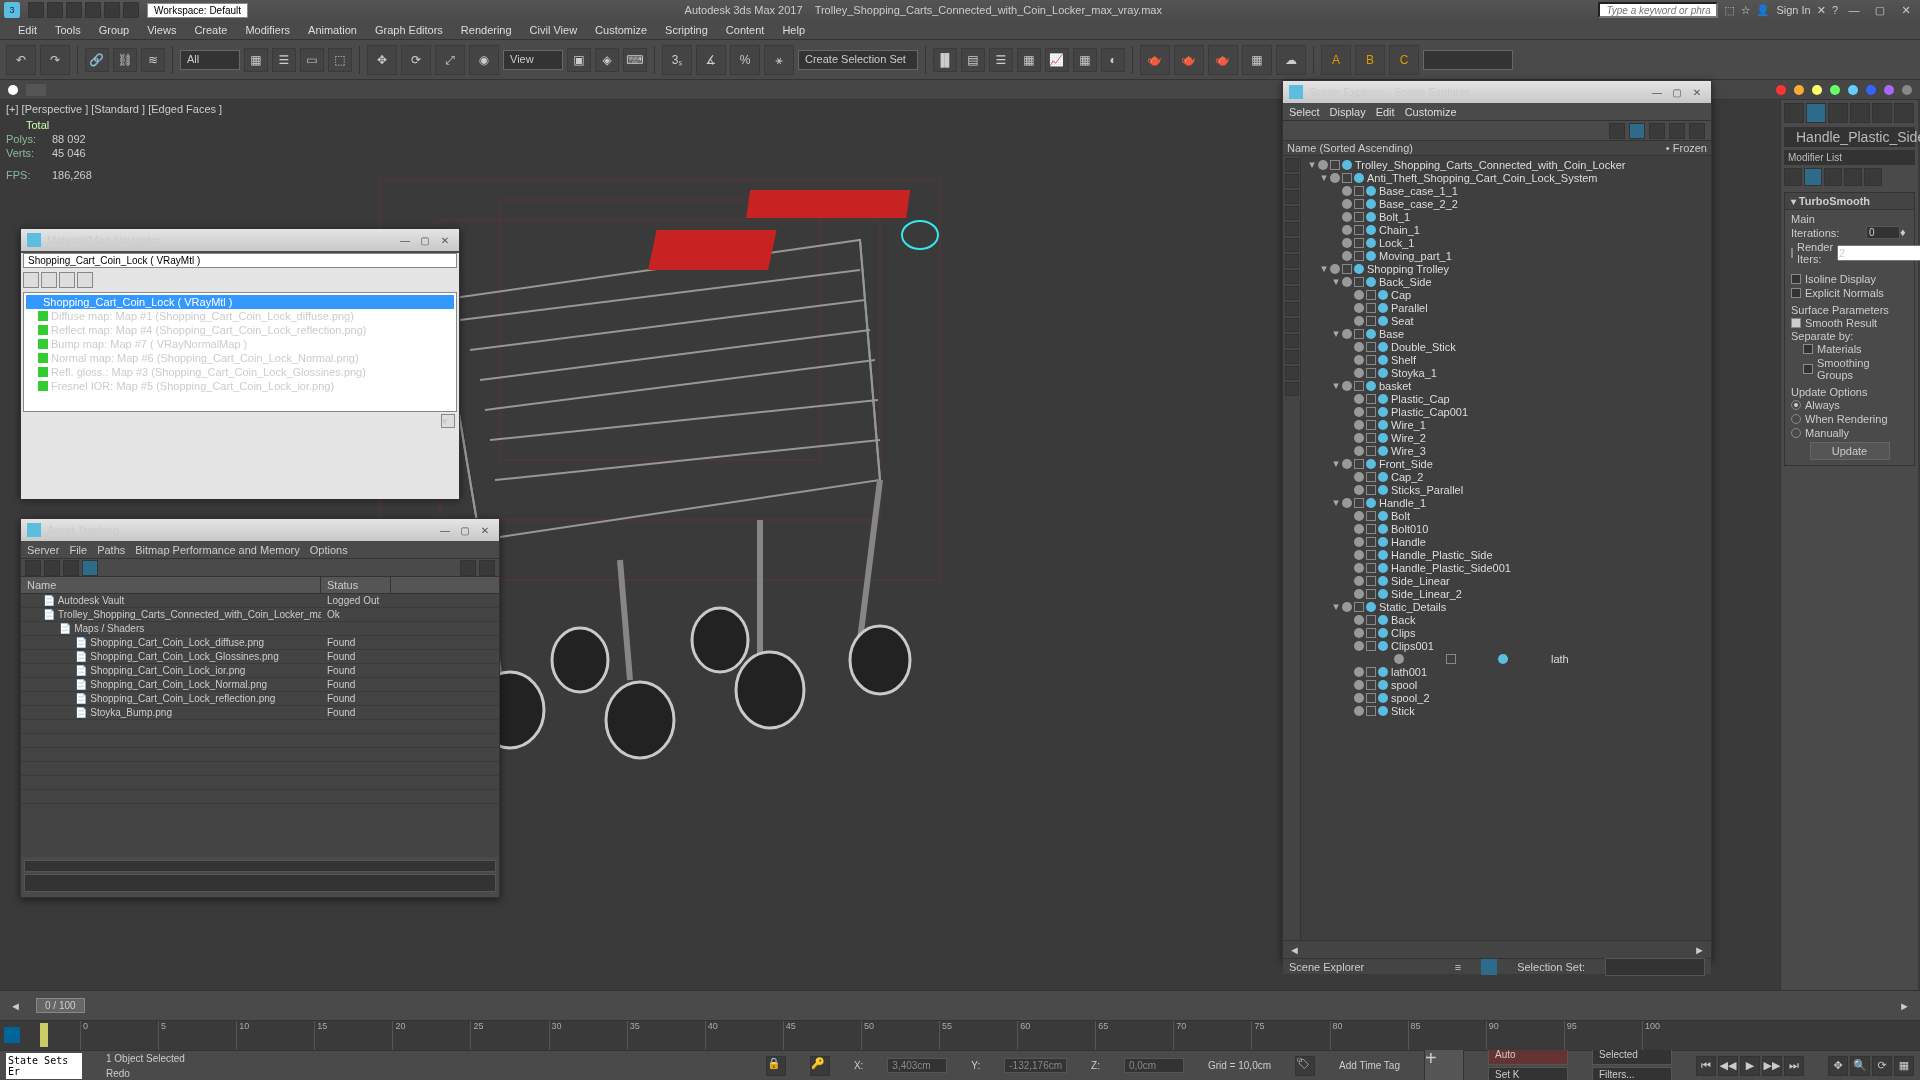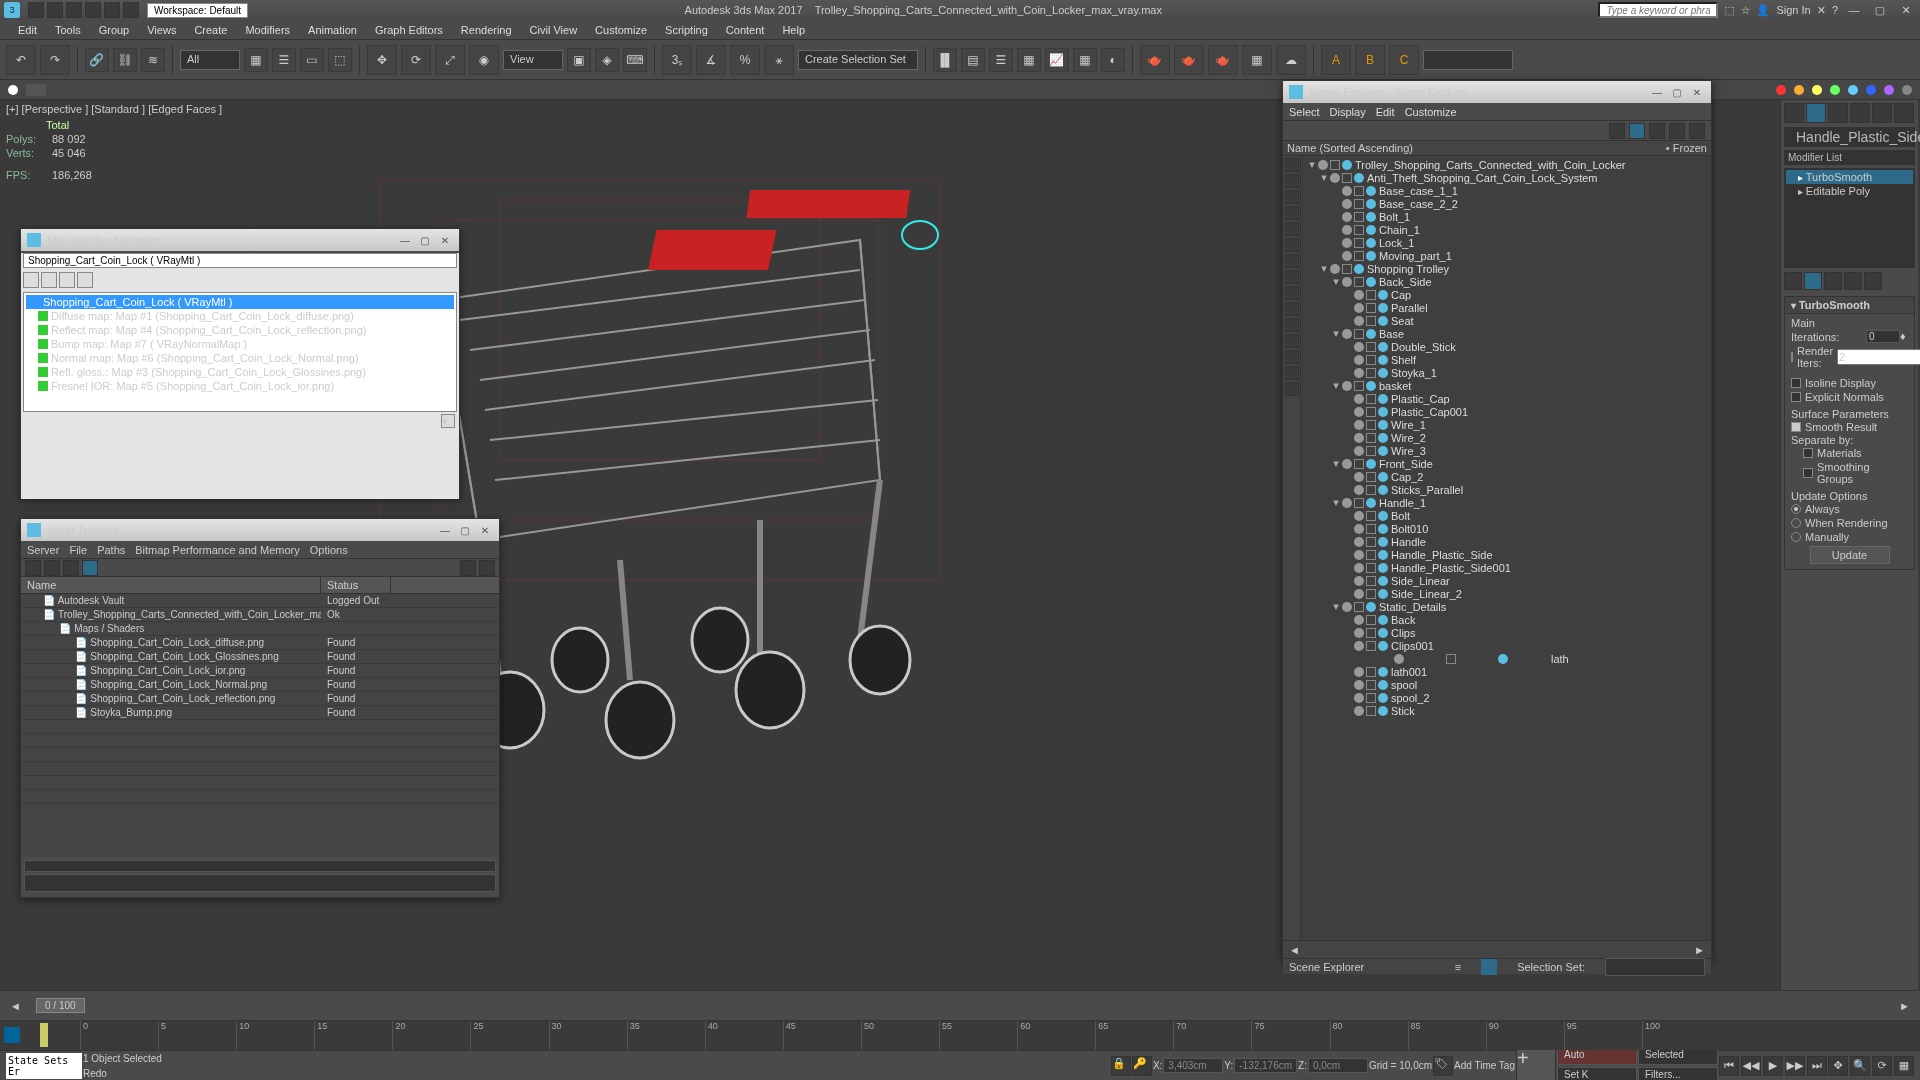--- a/index.html
+++ b/index.html
@@ -104,21 +104,21 @@
 .c2{width:70px}
 .at-foot{height:40px;padding:3px;display:flex;flex-direction:column;gap:2px}
 .at-sb{height:12px;background:#333;border:1px solid #555}
 .at-in{height:18px;background:#333;border:1px solid #555}
 
 .tslider{height:30px;background:#4a4a4a;display:flex;align-items:center;padding:0 10px;gap:6px;border-top:1px solid #333}
 .tslider .knob{background:#666;border:1px solid #888;padding:1px 8px;font-size:10px}
 .ttrack{height:30px;background:#3a3a3a;position:relative;border-top:1px solid #333}
 .ttrack .ticks{position:absolute;left:80px;right:200px;top:0;height:100%;display:flex}
 .ttrack .tick{flex:1;border-left:1px solid #555;font-size:9px;color:#aaa;padding-left:2px}
-.statusbar{height:30px;background:#4a4a4a;display:flex;align-items:center;padding:0 6px;gap:1px;border-top:1px solid #333}
+.statusbar{height:30px;background:#4a4a4a;display:flex;align-items:center;padding:0 6px;gap:24px;border-top:1px solid #333}
 .statusbar .sseg{display:flex;align-items:center;gap:4px}
 .statusbar .sbtn{width:20px;height:20px;background:#3a3a3a;border:1px solid #333}
 .statusbar .stxt{font-size:10px;color:#ccc}
 .statusbar .sfield{background:#333;border:1px solid #555;padding:1px 4px;font-size:10px;min-width:60px;color:#888}
 .statusbar .play{display:flex;gap:2px}
 .statusbar .play .pb{width:20px;height:20px;background:#3a3a3a;border:1px solid #333;display:inline-flex;align-items:center;justify-content:center}
 .ss-left{width:76px;background:#fff;color:#000;font-size:10px;padding:2px;font-family:monospace}
 .sr-drop{background:#333;border:1px solid #555;padding:1px 6px;min-width:80px;height:18px;font-size:10px}
 </style>
 </head>
@@ -231,21 +231,21 @@
   <span class="dot" style="background:#6cf"></span>
   <span class="dot" style="background:#36f"></span>
   <span class="dot" style="background:#a6f"></span>
   <span class="dot" style="background:#888"></span>
 </div>
 
 <div class="workspace">
   <div class="viewport">
     <div class="vp-label">[+] [Perspective ]  [Standard ]  [Edged Faces ]</div>
     <div class="vp-stats">
-      <div class="t" style="margin-left:40px">Total</div>
+      <div class="t" style="margin-left:20px">Total</div>
       <div class="r">
           <span class="l">Polys:</span>
           <span>88 092</span>
         </div>
       <div class="r">
           <span class="l">Verts:</span>
           <span>45 046</span>
         </div>
       <div style="height:8px"></div>
       <div class="r">
@@ -295,24 +295,20 @@
     <div class="cmdtabs">
       <span class="ct"></span>
       <span class="ct on"></span>
       <span class="ct"></span>
       <span class="ct"></span>
       <span class="ct"></span>
       <span class="ct"></span>
     </div>
     <div class="cmd-name">Handle_Plastic_Side002</div>
     <div class="cmd-drop">Modifier List</div>
-    <div class="mod-stack">
-      <div class="mod-item sel">▸ <span>TurboSmooth</span></div>
-      <div class="mod-item">▸ <span>Editable Poly</span></div>
-    </div>
     <div class="mod-tools">
       <span class="mt"></span>
       <span class="mt" style="background:#2e6a8a"></span>
       <span class="mt"></span>
       <span class="mt"></span>
       <span class="mt"></span>
     </div>
     <div class="rollout">
       <div class="ro-head">▾ <span>TurboSmooth</span></div>
       <div class="ro-body">

